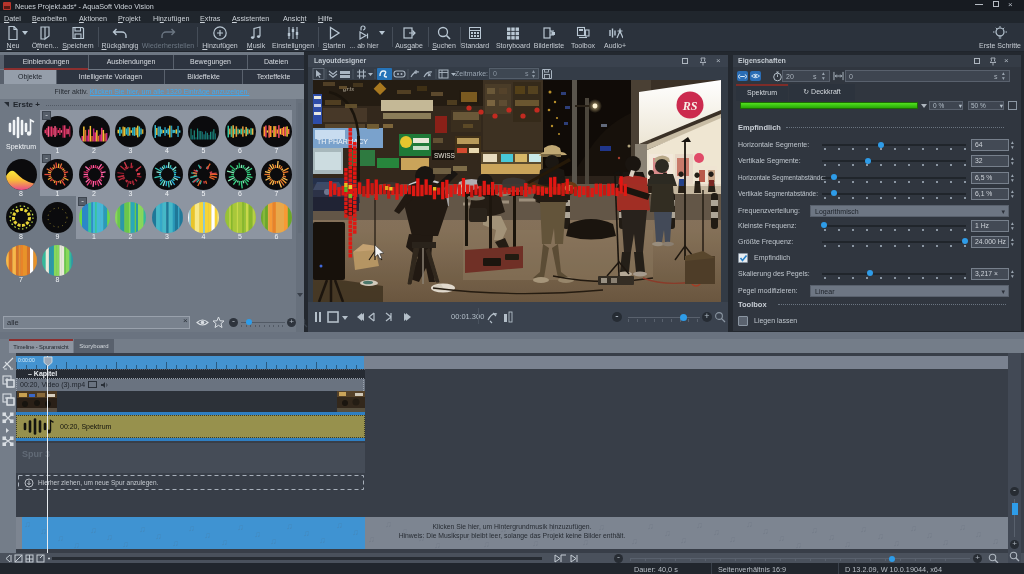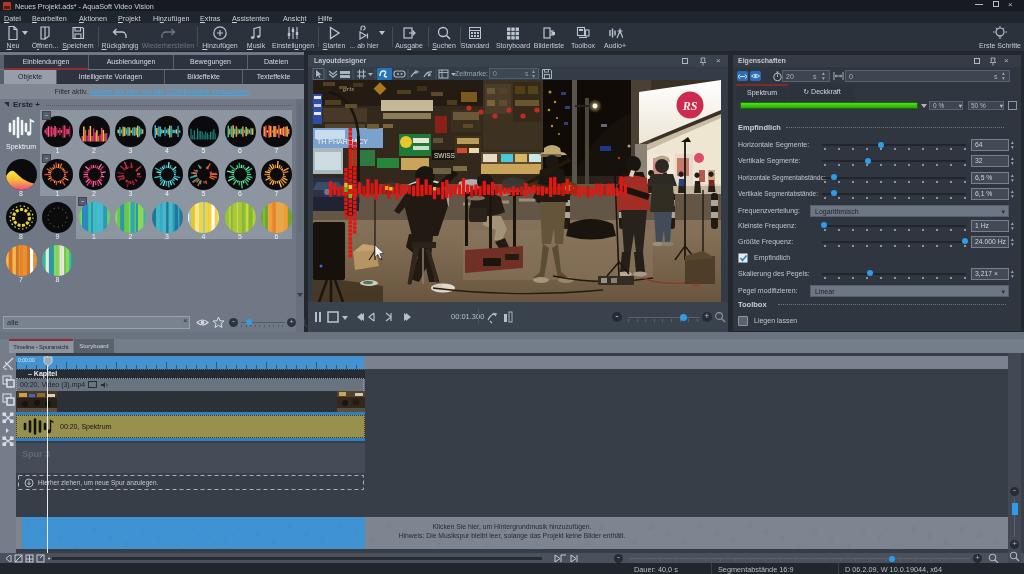--- a/index.html
+++ b/index.html
@@ -1759,15 +1759,15 @@
 <div class="abs" style="left:1014px;top:499px;width:1px;height:38px;background:#59616d;"></div>
 <div class="abs" style="left:1011.5px;top:503px;width:6px;height:12px;background:#2e9ce8;"></div>
 <div class="abs" style="left:1010px;top:540px;width:9px;height:9px;border-radius:50%;background:#272c33;color:#aeb6bf;font-size:8px;line-height:8px;text-align:center;">+</div>
 <svg class="abs" style="left:1009px;top:551px;" width="11" height="11" viewBox="0 0 11 11">
       <circle cx="4.5" cy="4.5" r="3.2" fill="none" stroke="#aeb6bf" stroke-width="1.1"></circle>
       <path d="M7 7 L10 10" stroke="#aeb6bf" stroke-width="1.3"></path>
     </svg>
 <div class="abs" style="left:0;top:563px;width:1024px;height:11px;background:#21262d;"></div>
 <div class="abs" style="left:634px;top:564.5px;font-size:7.3px;color:#b9bfc6;">Dauer: 40,0 s</div>
 <div class="abs" style="left:711px;top:563px;width:1px;height:11px;background:#3a414b;"></div>
-<div class="abs" style="left:718px;top:564.5px;font-size:7.3px;color:#b9bfc6;">Segmentabstände 16:9</div>
+<div class="abs" style="left:718px;top:564.5px;font-size:7.3px;color:#b9bfc6;">Seitenverhältnis 16:9</div>
 <div class="abs" style="left:838px;top:563px;width:1px;height:11px;background:#3a414b;"></div>
-<div class="abs" style="left:845px;top:564.5px;font-size:7.3px;color:#b9bfc6;">D 06.2.09, W 10.0.19044, x64</div>
+<div class="abs" style="left:845px;top:564.5px;font-size:7.3px;color:#b9bfc6;">D 13.2.09, W 10.0.19044, x64</div>
 </div>
 </body></html>

